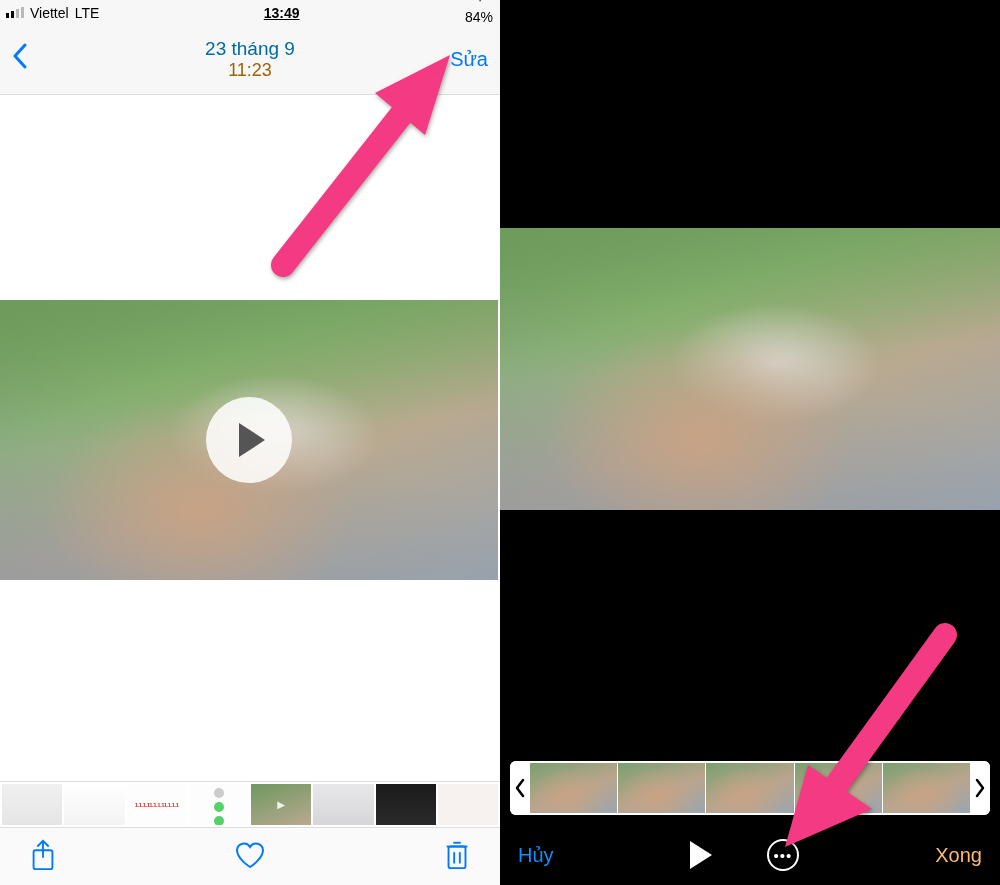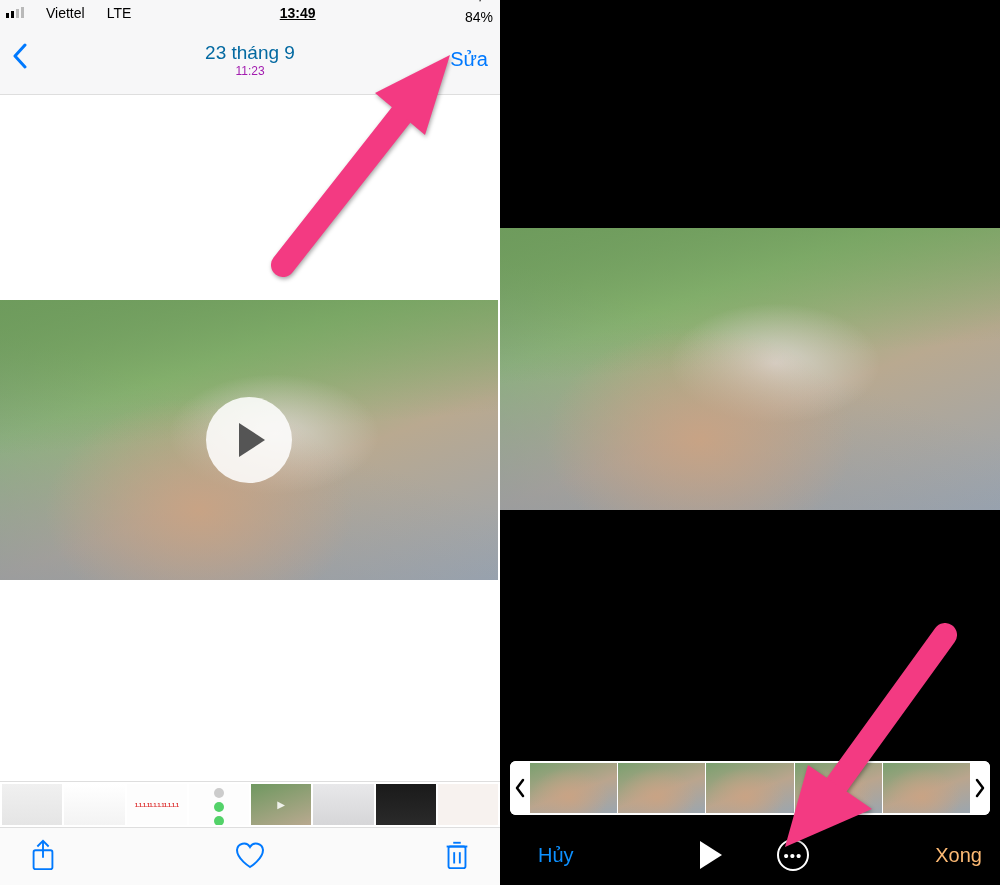--- a/index.html
+++ b/index.html
@@ -13,21 +13,21 @@
 .screen { position: relative; width: 500px; height: 885px; }
 .screen-left { background: #fff; }
 .screen-right { background: #000; }
 
 
 .statusbar {
   height: 25px; background: #f7f7f8;
   display: flex; align-items: center; justify-content: space-between;
   padding: 0 6px; font-size: 14px; color: #000;
 }
-.sb-left { display: flex; align-items: center; gap: 22px; }
+.sb-left { display: flex; align-items: center; gap: 6px; }
 .sb-right { display: flex; align-items: center; gap: 4px; flex-direction: column; }
 .sig-bars { display: inline-flex; align-items: flex-end; gap: 2px; }
 .sig-bars span { width: 3px; background: #b9b9b9; display: block; }
 .sig-bars span:nth-child(1){height:5px;background:#000;}
 .sig-bars span:nth-child(2){height:7px;background:#000;}
 .sig-bars span:nth-child(3){height:9px;}
 .sig-bars span:nth-child(4){height:11px;}
 .battery {
   width: 30px; height: 14px; border: 1px solid #000; border-radius: 3px;
   position: relative; display: inline-flex; align-items: center; padding: 1px;
@@ -36,21 +36,21 @@
 .battery-fill { height: 100%; width: 84%; background: #45d35b; border-radius: 2px;}
 
 .nav {
   height: 70px; background: #f7f7f8; border-bottom: 1px solid #dedede;
   display: flex; align-items: center; justify-content: space-between;
   padding: 0 12px; position: relative;
 }
 .nav-back { color: #0079fe; font-size: 28px; font-weight: 300;}
 .nav-title { position:absolute; left:0; right:0; text-align:center; pointer-events:none;}
 .nav-title .t1 { font-size: 19px; color:#0369a1; font-weight:500;}
-.nav-title .t2 { font-size: 12px; color:#a21caf;}
+.nav-title .t2 { font-size: 18px; color:#a16207;}
 .nav-edit { color: #0079fe; font-size: 20px; }
 
 .video-area { position: absolute; top: 300px; left: 0; width: 498px; height: 280px; background: linear-gradient(160deg,#6f9860 0%,#8db873 30%,#b9a990 60%,#9aa4b0 100%);}
 .video-area::before{
   content:""; position:absolute; inset:0;
   background:
     radial-gradient(ellipse 220px 160px at 40% 75%, rgba(201,163,132,0.95), rgba(201,163,132,0) 70%),
     radial-gradient(ellipse 140px 80px at 55% 48%, rgba(220,215,210,0.9), rgba(220,215,210,0) 75%),
     linear-gradient(175deg, rgba(110,156,92,0.85) 0%, rgba(110,156,92,0) 48%),
     linear-gradient(20deg, rgba(140,150,164,0.65) 0%, rgba(140,150,164,0) 55%);
@@ -113,21 +113,20 @@
 }
 .r-trimbar .handle{width:20px;height:100%;background:#fff;display:flex;align-items:center;justify-content:center;color:#000;font-size:20px;}
 .r-trimbar .frames{flex:1;height:100%;display:flex;gap:1px;border-top:2px solid #fff;border-bottom:2px solid #fff;}
 .r-trimbar .frame{flex:1;background:linear-gradient(160deg,#7aa06f 0%,#baa58e 55%,#9ba6af 100%);position:relative;}
 .r-trimbar .frame::before{content:"";position:absolute;inset:0;background:radial-gradient(ellipse 55px 40px at 45% 68%, rgba(201,163,132,0.95), rgba(201,163,132,0) 72%);}
 
 .r-bottom{
   position:absolute;left:0;right:0;bottom:0;height:60px;
   display:flex;align-items:center;justify-content:space-between;
   padding:0 18px;
-  margin-left:20px;
 }
 .r-cancel{color:#0d90ff;font-size:20px;}
 .r-done{color:#fdba74;font-size:20px;}
 .r-mid{display:flex;gap:55px;align-items:center;}
 .r-play{width:0;height:0;border-left:22px solid #fff;border-top:14px solid transparent;border-bottom:14px solid transparent;}
 .r-more{width:32px;height:32px;border:2px solid #fff;border-radius:50%;display:flex;align-items:center;justify-content:center;color:#fff;font-size:15px;letter-spacing:1px;}
 </style>
 </head>
 <body>
 

